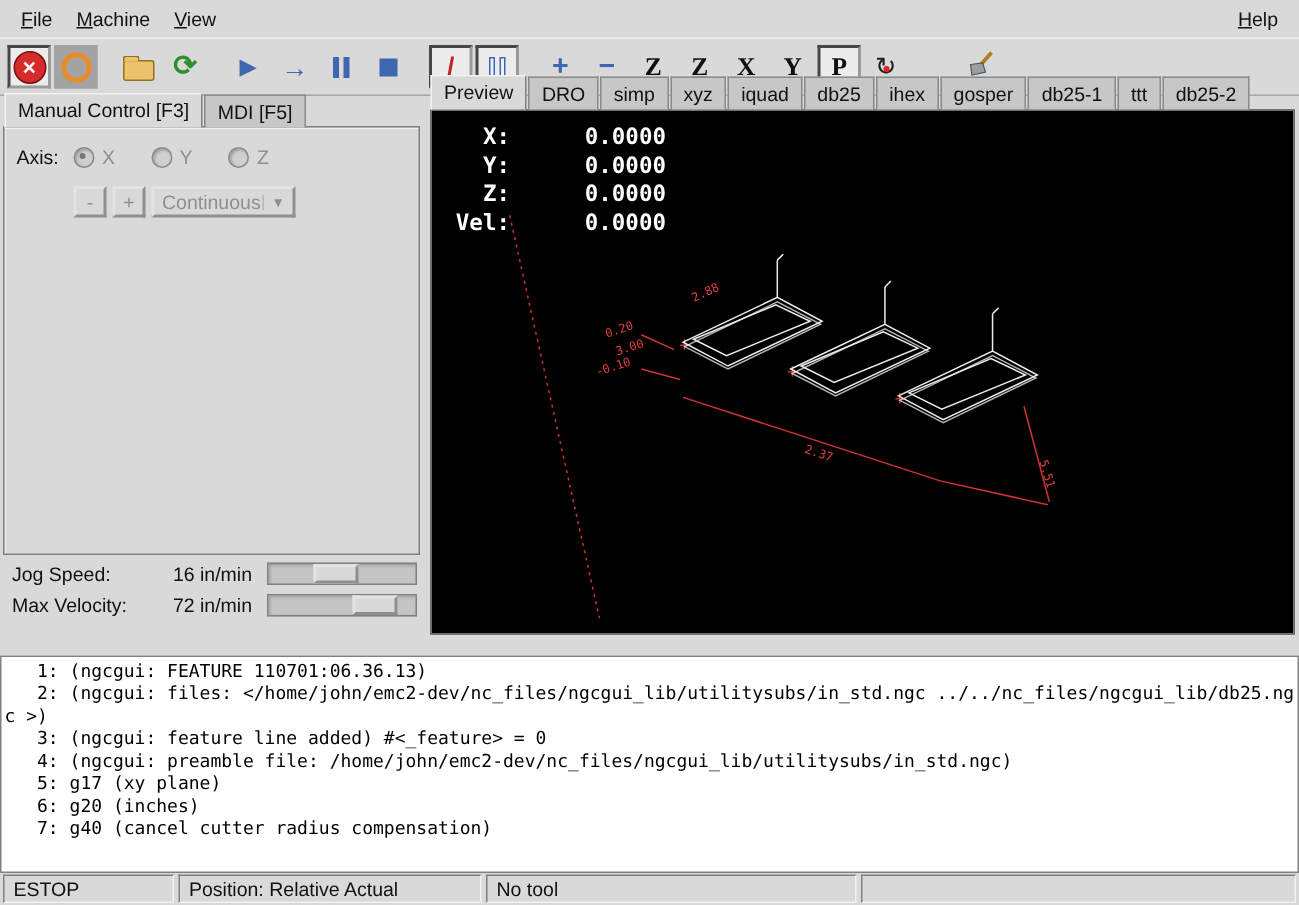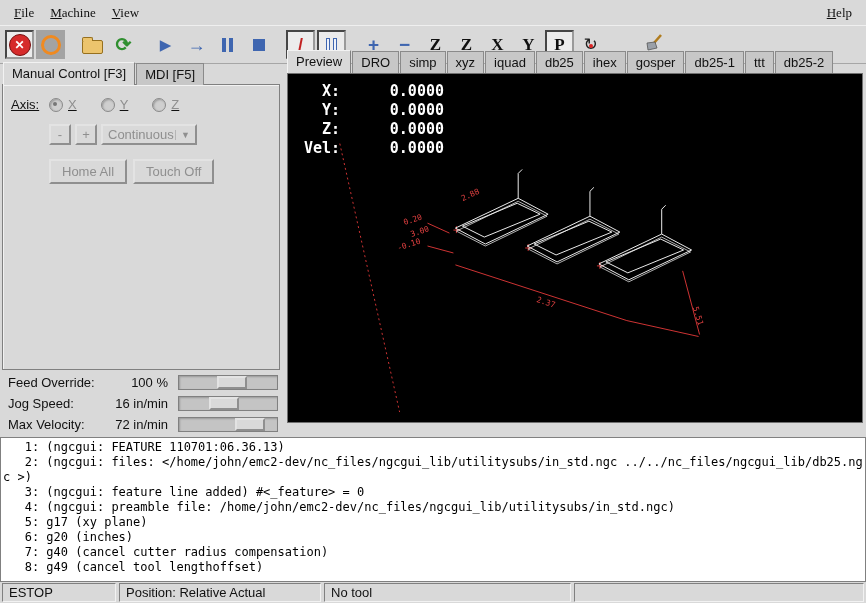--- a/index.html
+++ b/index.html
@@ -1,20 +1,20 @@
 <!DOCTYPE html>
 <html><head>
 <meta charset="utf-8">
 <style>
   html,body{margin:0;padding:0;width:866px;height:603px;overflow:hidden;
     font-family:"Liberation Sans",sans-serif;font-size:13px;color:#111;background:#d9d9d9;}
   #app{position:relative;width:866px;height:603px;background:#d9d9d9;}
 
   
-  .menubar{height:25px;display:flex;align-items:center;padding:0 6px;background:#d9d9d9;font-family:Liberation Serif, serif;}
+  .menubar{height:25px;display:flex;align-items:center;padding:0 6px;background:#d9d9d9;}
   .menu-item{padding:3px 8px;cursor:default;}
   .menu-item::first-letter{text-decoration:underline;}
   .menu-help{margin-left:auto;}
 
   
   .toolbar{height:37px;display:flex;align-items:center;padding:0 5px;
     border-top:1px solid #efefef;border-bottom:1px solid #a6a6a6;background:#d9d9d9;}
   .tb-group{display:flex;gap:2px;margin-right:13px;}
   .tbtn{width:29px;height:29px;display:flex;align-items:center;justify-content:center;
     background:#d9d9d9;border:2px solid #d9d9d9;box-sizing:border-box;cursor:default;}
@@ -48,21 +48,21 @@
   .right-col{position:absolute;left:284px;top:50px;width:582px;height:375px;}
   .nb-tabs{display:flex;align-items:flex-end;height:23px;padding-left:3px;position:relative;z-index:2;}
   .tab{padding:3px 8px 3px 8px;background:#c7c7c7;border:1px solid #8a8a8a;border-bottom:none;
     margin-right:1px;white-space:nowrap;cursor:default;}
   .tab.active{background:#d9d9d9;border-color:#f2f2f2 #808080 #d9d9d9 #f2f2f2;
     padding-bottom:4px;position:relative;z-index:3;}
 
   .nb-frame{position:absolute;left:2px;right:4px;top:22px;height:284px;background:#d9d9d9;
     border:1px solid #808080;box-shadow:inset 1px 1px 0 #f2f2f2;}
 
-  .axis-row{display:flex;align-items:center;padding:12px 8px 0 8px;text-decoration:underline;}
+  .axis-row{display:flex;align-items:center;padding:12px 8px 0 8px;}
   .axis-label{width:38px;}
   .axis-opt{display:flex;align-items:center;margin-right:24px;}
   .radio{width:12px;height:12px;border-radius:50%;border:1px solid #8a8a8a;background:#cfcfcf;
     box-shadow:inset 1px 1px 2px #9a9a9a;display:inline-block;position:relative;margin-right:5px;}
   .radio.sel::after{content:"";position:absolute;left:3px;top:3px;width:4px;height:4px;border-radius:50%;background:#777;}
   .dis{color:#8f8f8f;}
 
   .jog-row{display:flex;gap:4px;padding:12px 8px 0 46px;align-items:center;}
   .small-btn{width:22px;height:21px;border:2px outset #e3e3e3;background:#d9d9d9;color:#8f8f8f;
     text-align:center;line-height:17px;box-sizing:border-box;}
@@ -224,34 +224,23 @@
         </span>
       </div>
       <div class="jog-row">
         <div class="small-btn">-</div>
         <div class="small-btn">+</div>
         <div class="combo">
           <span>Continuous</span>
           <span class="combo-arrow">▼</span>
         </div>
       </div>
-      <div class="home-row">
-        <div class="btn">Home All</div>
-        <div class="btn">Touch Off</div>
-      </div>
     </div>
 
     <div class="sliders">
-      <div class="slider-row">
-        <span class="sl-label">Feed Override:</span>
-        <span class="sl-value">100 %</span>
-        <div class="trough">
-          <div class="handle" style="left:38px"></div>
-        </div>
-      </div>
       <div class="slider-row">
         <span class="sl-label">Jog Speed:</span>
         <span class="sl-value">16 in/min</span>
         <div class="trough">
           <div class="handle" style="left:30px"></div>
         </div>
       </div>
       <div class="slider-row">
         <span class="sl-label">Max Velocity:</span>
         <span class="sl-value">72 in/min</span>
@@ -335,21 +324,20 @@
   </div>
 
   <div class="gcode">
     <div class="gline">   1: (ngcgui: FEATURE 110701:06.36.13)</div>
     <div class="gline">   2: (ngcgui: files: &lt;/home/john/emc2-dev/nc_files/ngcgui_lib/utilitysubs/in_std.ngc ../../nc_files/ngcgui_lib/db25.ngc &gt;)</div>
     <div class="gline">   3: (ngcgui: feature line added) #&lt;_feature&gt; = 0</div>
     <div class="gline">   4: (ngcgui: preamble file: /home/john/emc2-dev/nc_files/ngcgui_lib/utilitysubs/in_std.ngc)</div>
     <div class="gline">   5: g17 (xy plane)</div>
     <div class="gline">   6: g20 (inches)</div>
     <div class="gline">   7: g40 (cancel cutter radius compensation)</div>
-    <div class="gline">   8: g49 (cancel tool lengthoffset)</div>
   </div>
 
   <div class="statusbar">
     <div class="cell c1">ESTOP</div>
     <div class="cell c3">Position: Relative Actual</div>
     <div class="cell c2">No tool</div>
     <div class="cell c4"></div>
   </div>
 
 </div>

